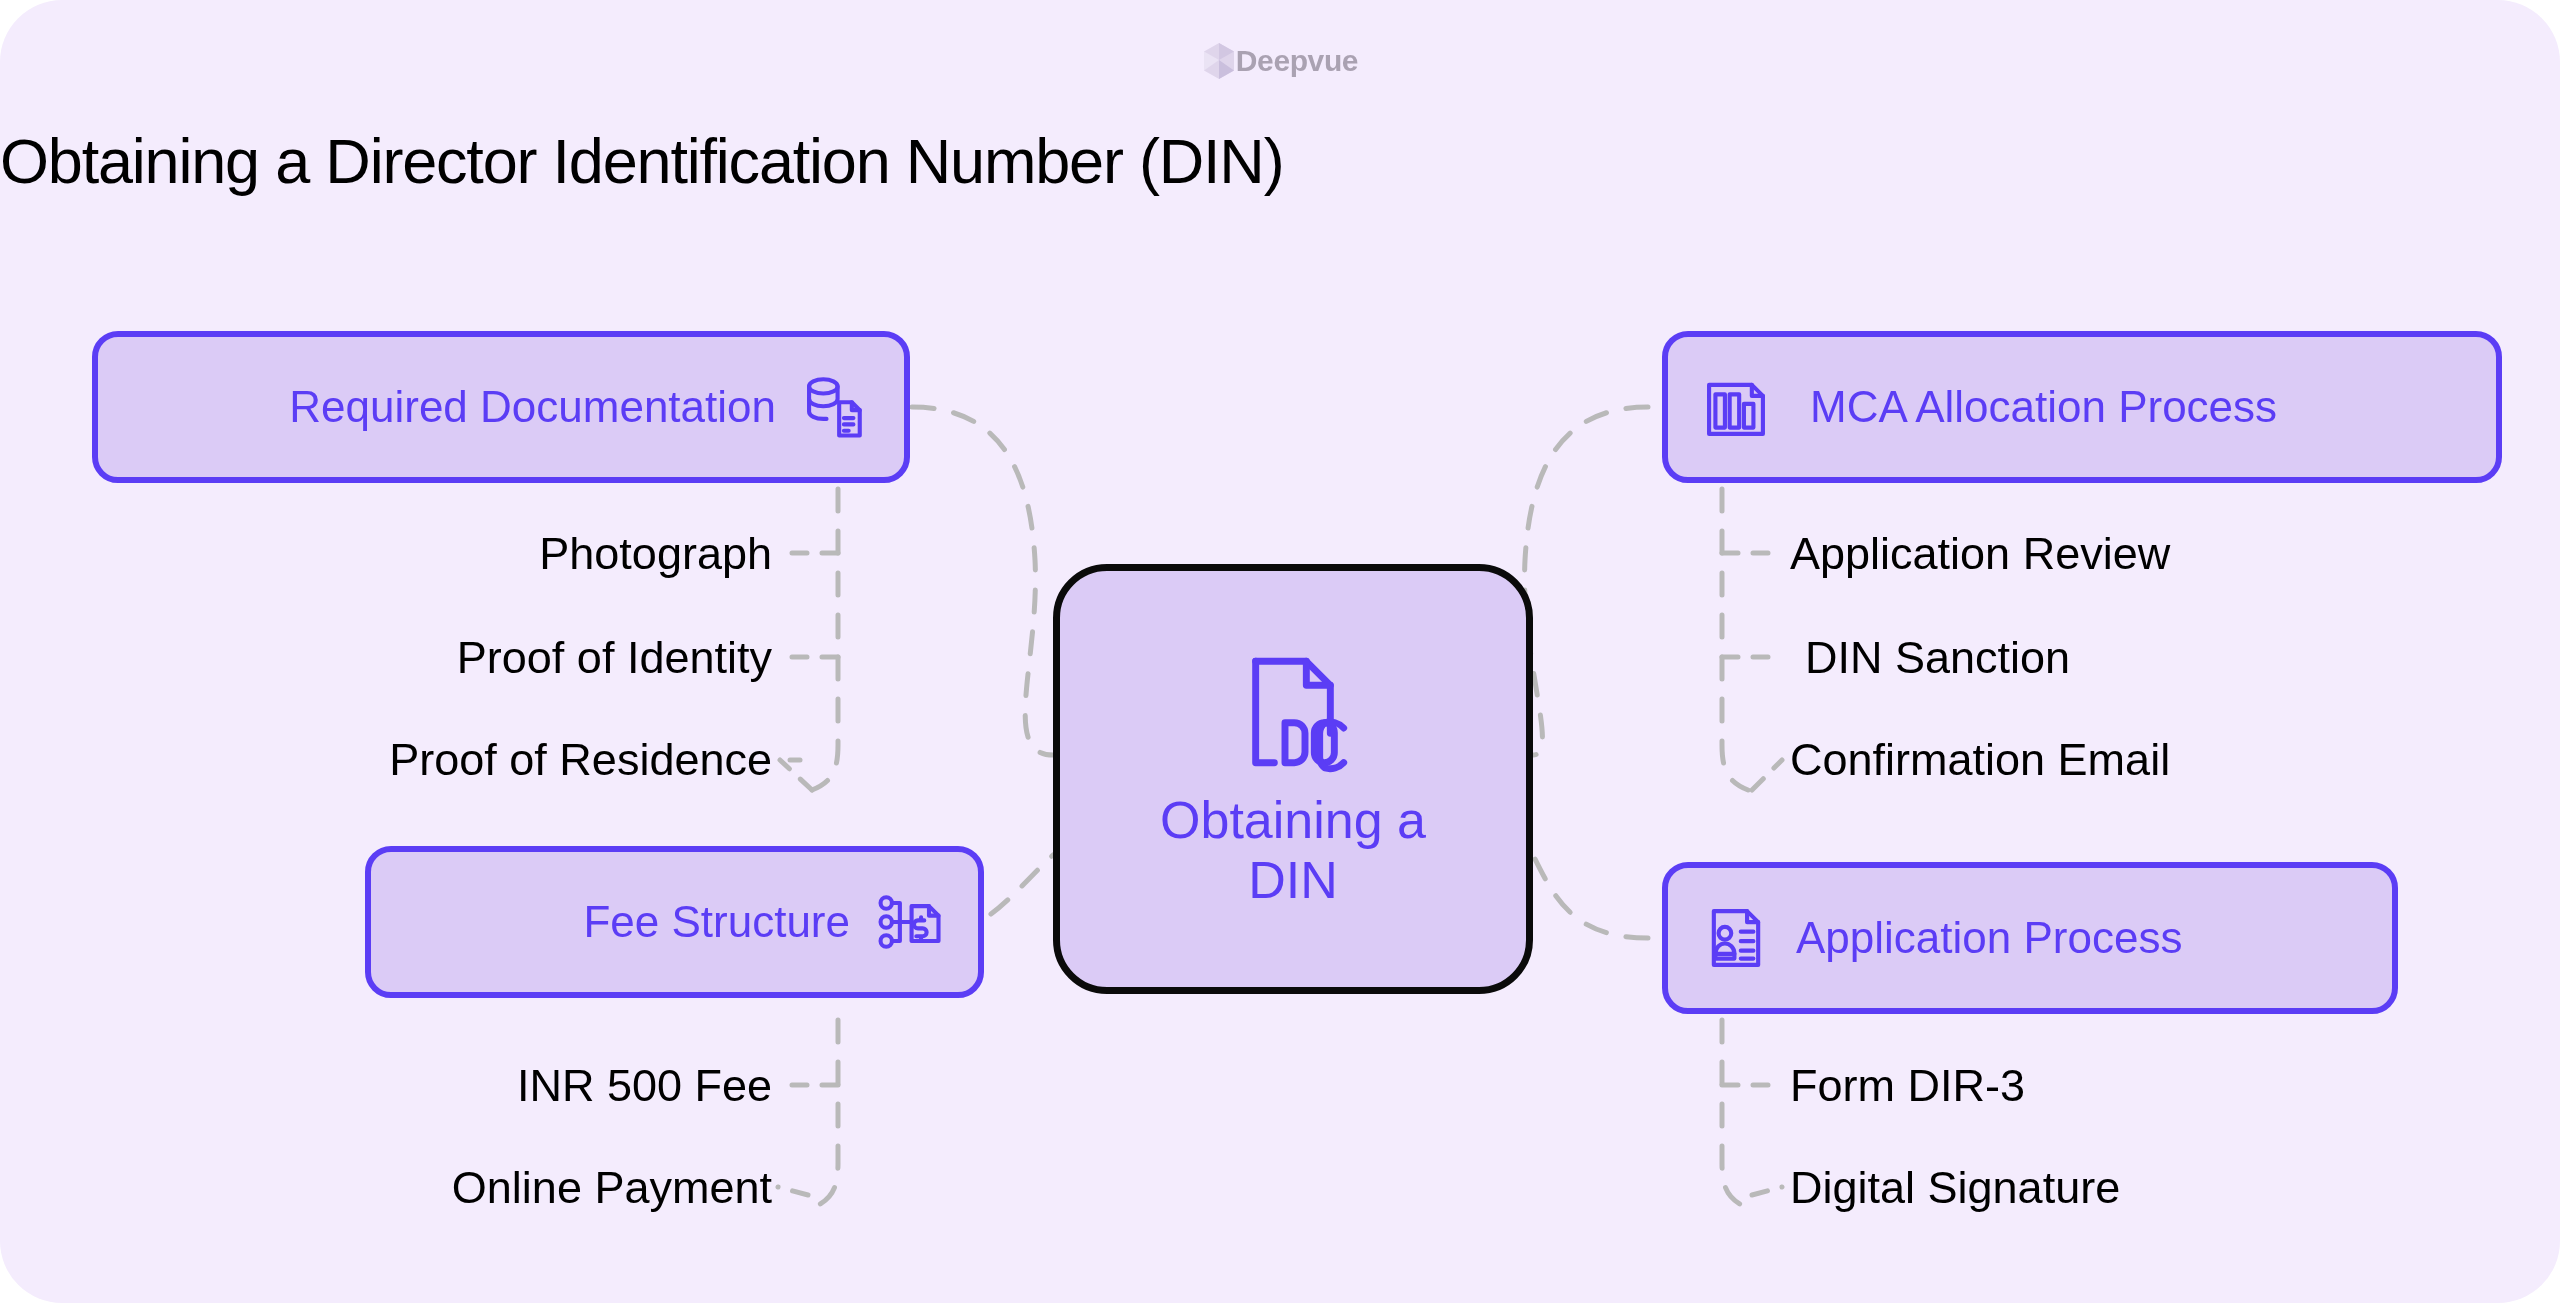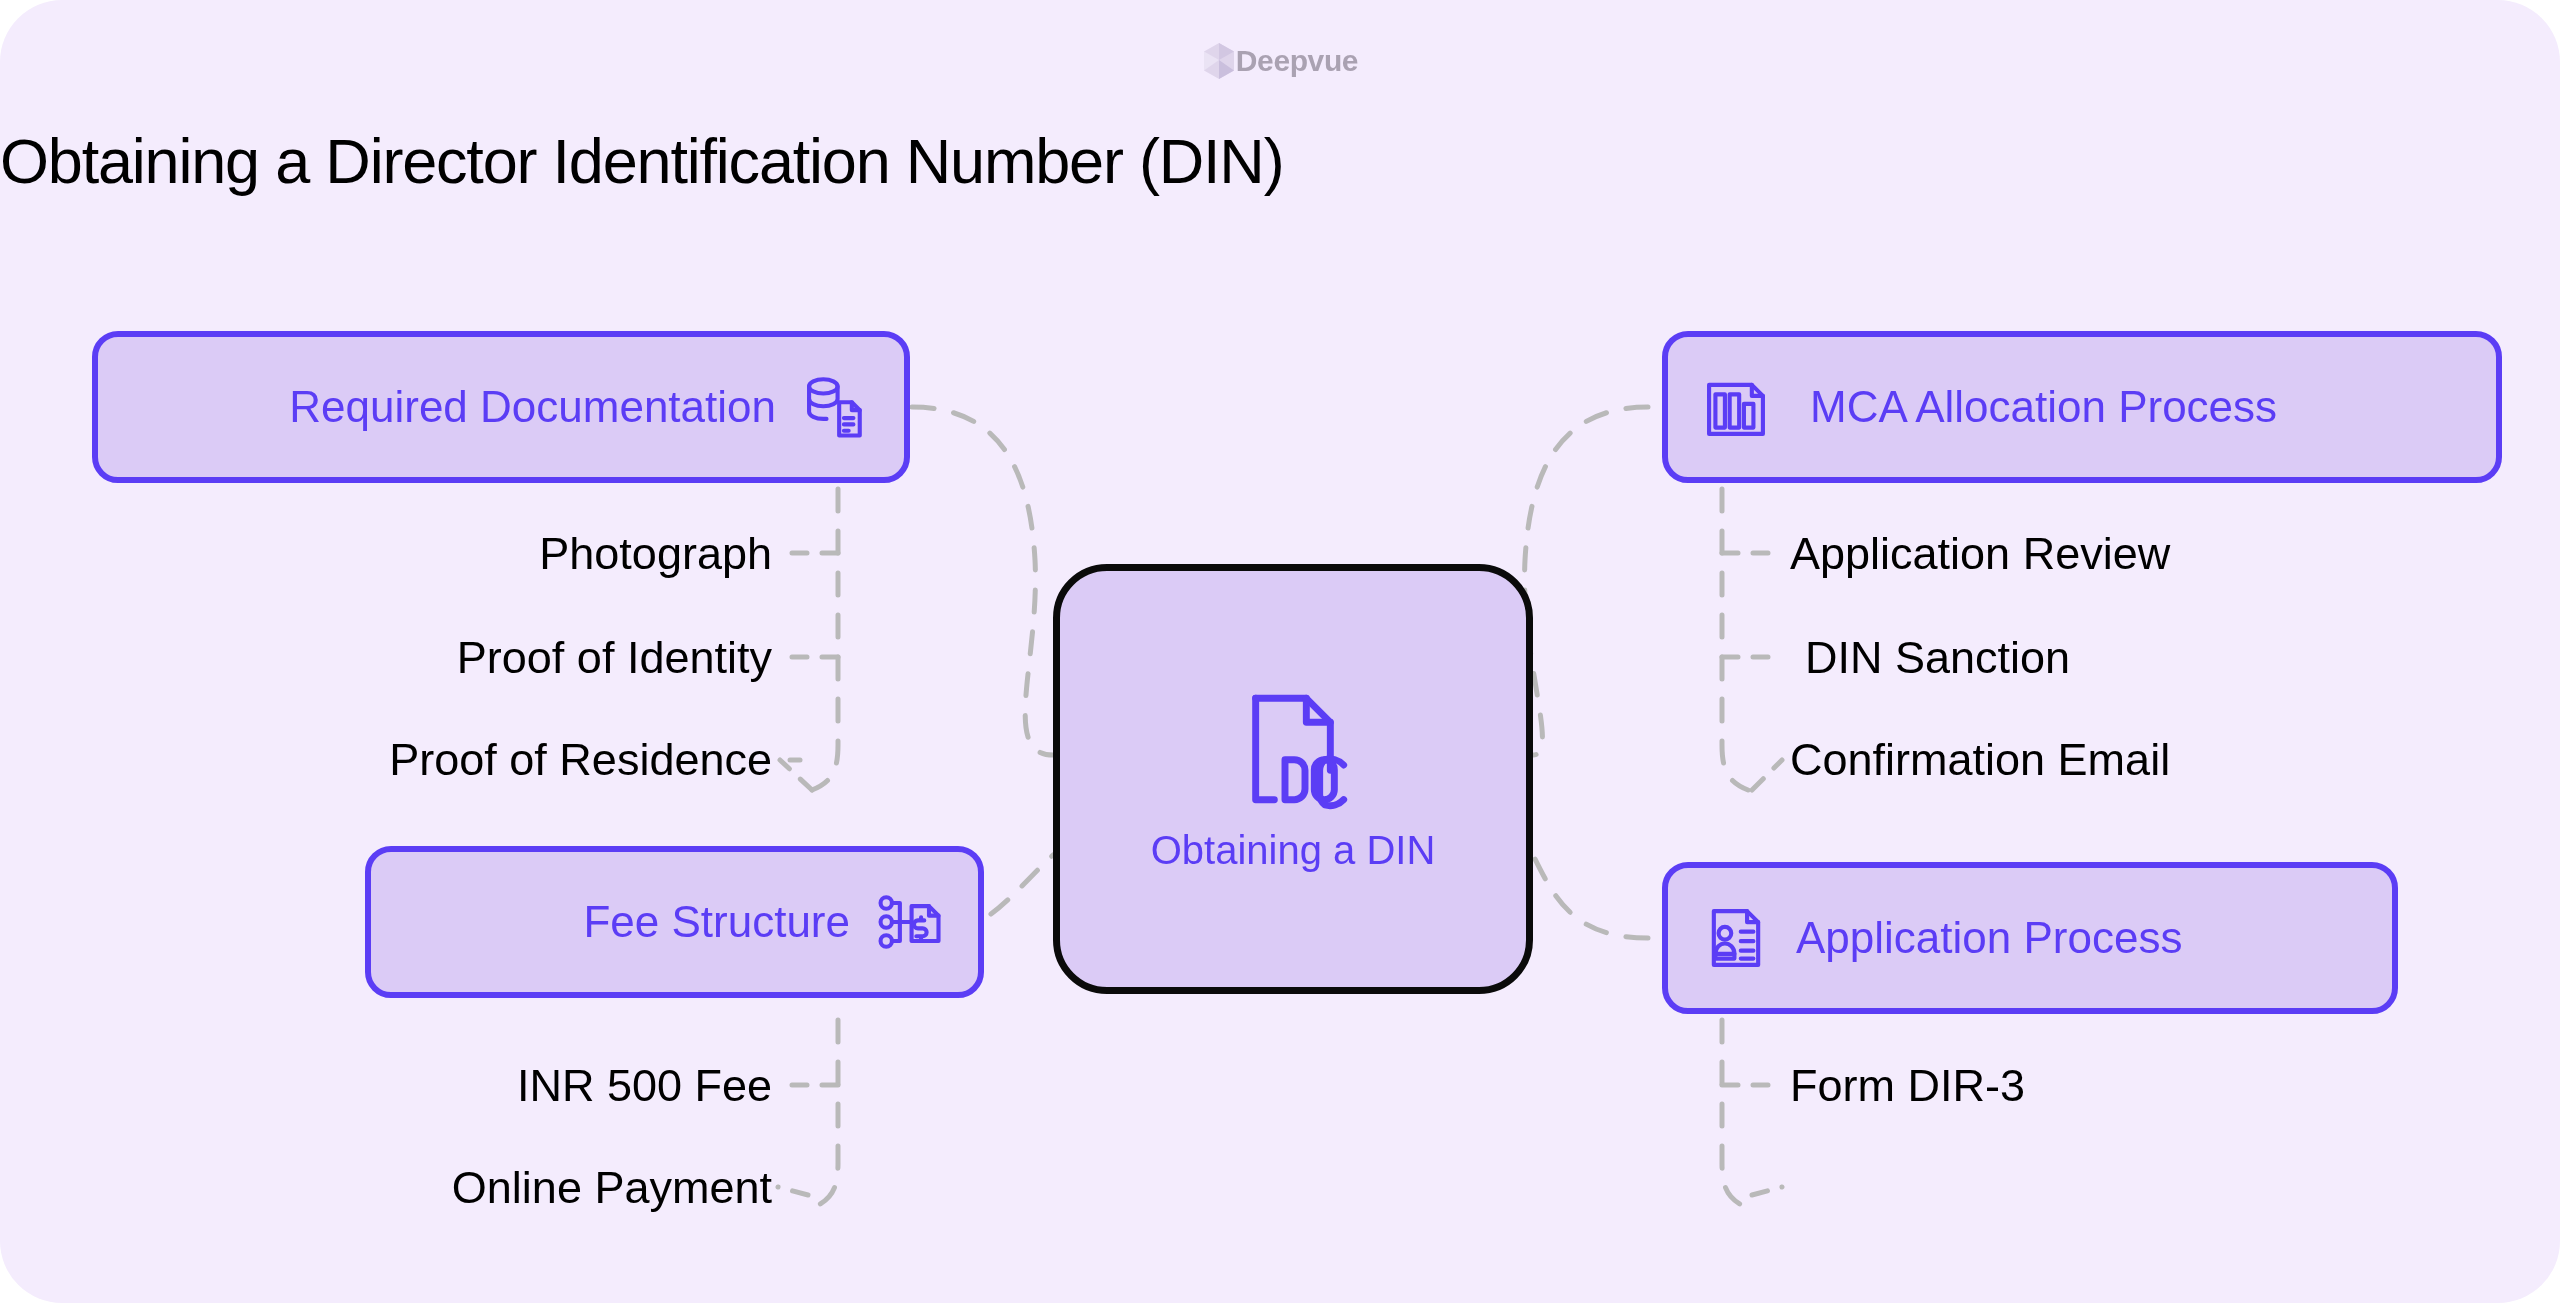--- a/index.html
+++ b/index.html
@@ -105,21 +105,21 @@
     border: 7px solid #0a0a0a;
     border-radius: 54px;
     display: flex;
     flex-direction: column;
     align-items: center;
     justify-content: center;
     gap: 14px;
   }
   #node-center .doc-icon { display: block; }
   #node-center .center-label {
-    font-size: 40px;
+    font-size: 52px;
     color: #5b3df5;
     text-align: center;
     line-height: 1.16;
     max-width: 330px;
   }
 
   
   .leaf {
     position: absolute;
     font-size: 45px;
@@ -254,14 +254,15 @@
   <div class="leaf right-aligned" style="left:772px; top:759px;">Proof of Residence</div>
 
   <div class="leaf right-aligned" style="left:772px; top:1085px;text-align:right;">INR 500 Fee</div>
   <div class="leaf right-aligned" style="left:772px; top:1187px;">Online Payment</div>
 
   <div class="leaf left-aligned" style="left:1790px; top:553px;">Application Review</div>
   <div class="leaf left-aligned" style="left:1790px; top:657px;margin-left:15px;">DIN Sanction</div>
   <div class="leaf left-aligned" style="left:1790px; top:759px;">Confirmation Email</div>
 
   <div class="leaf left-aligned" style="left:1790px; top:1085px;">Form DIR-3</div>
+  <div class="leaf left-aligned" style="left:1790px; top:1187px;">Digital Signature</div>
 
 </div>
 
 </body></html>

